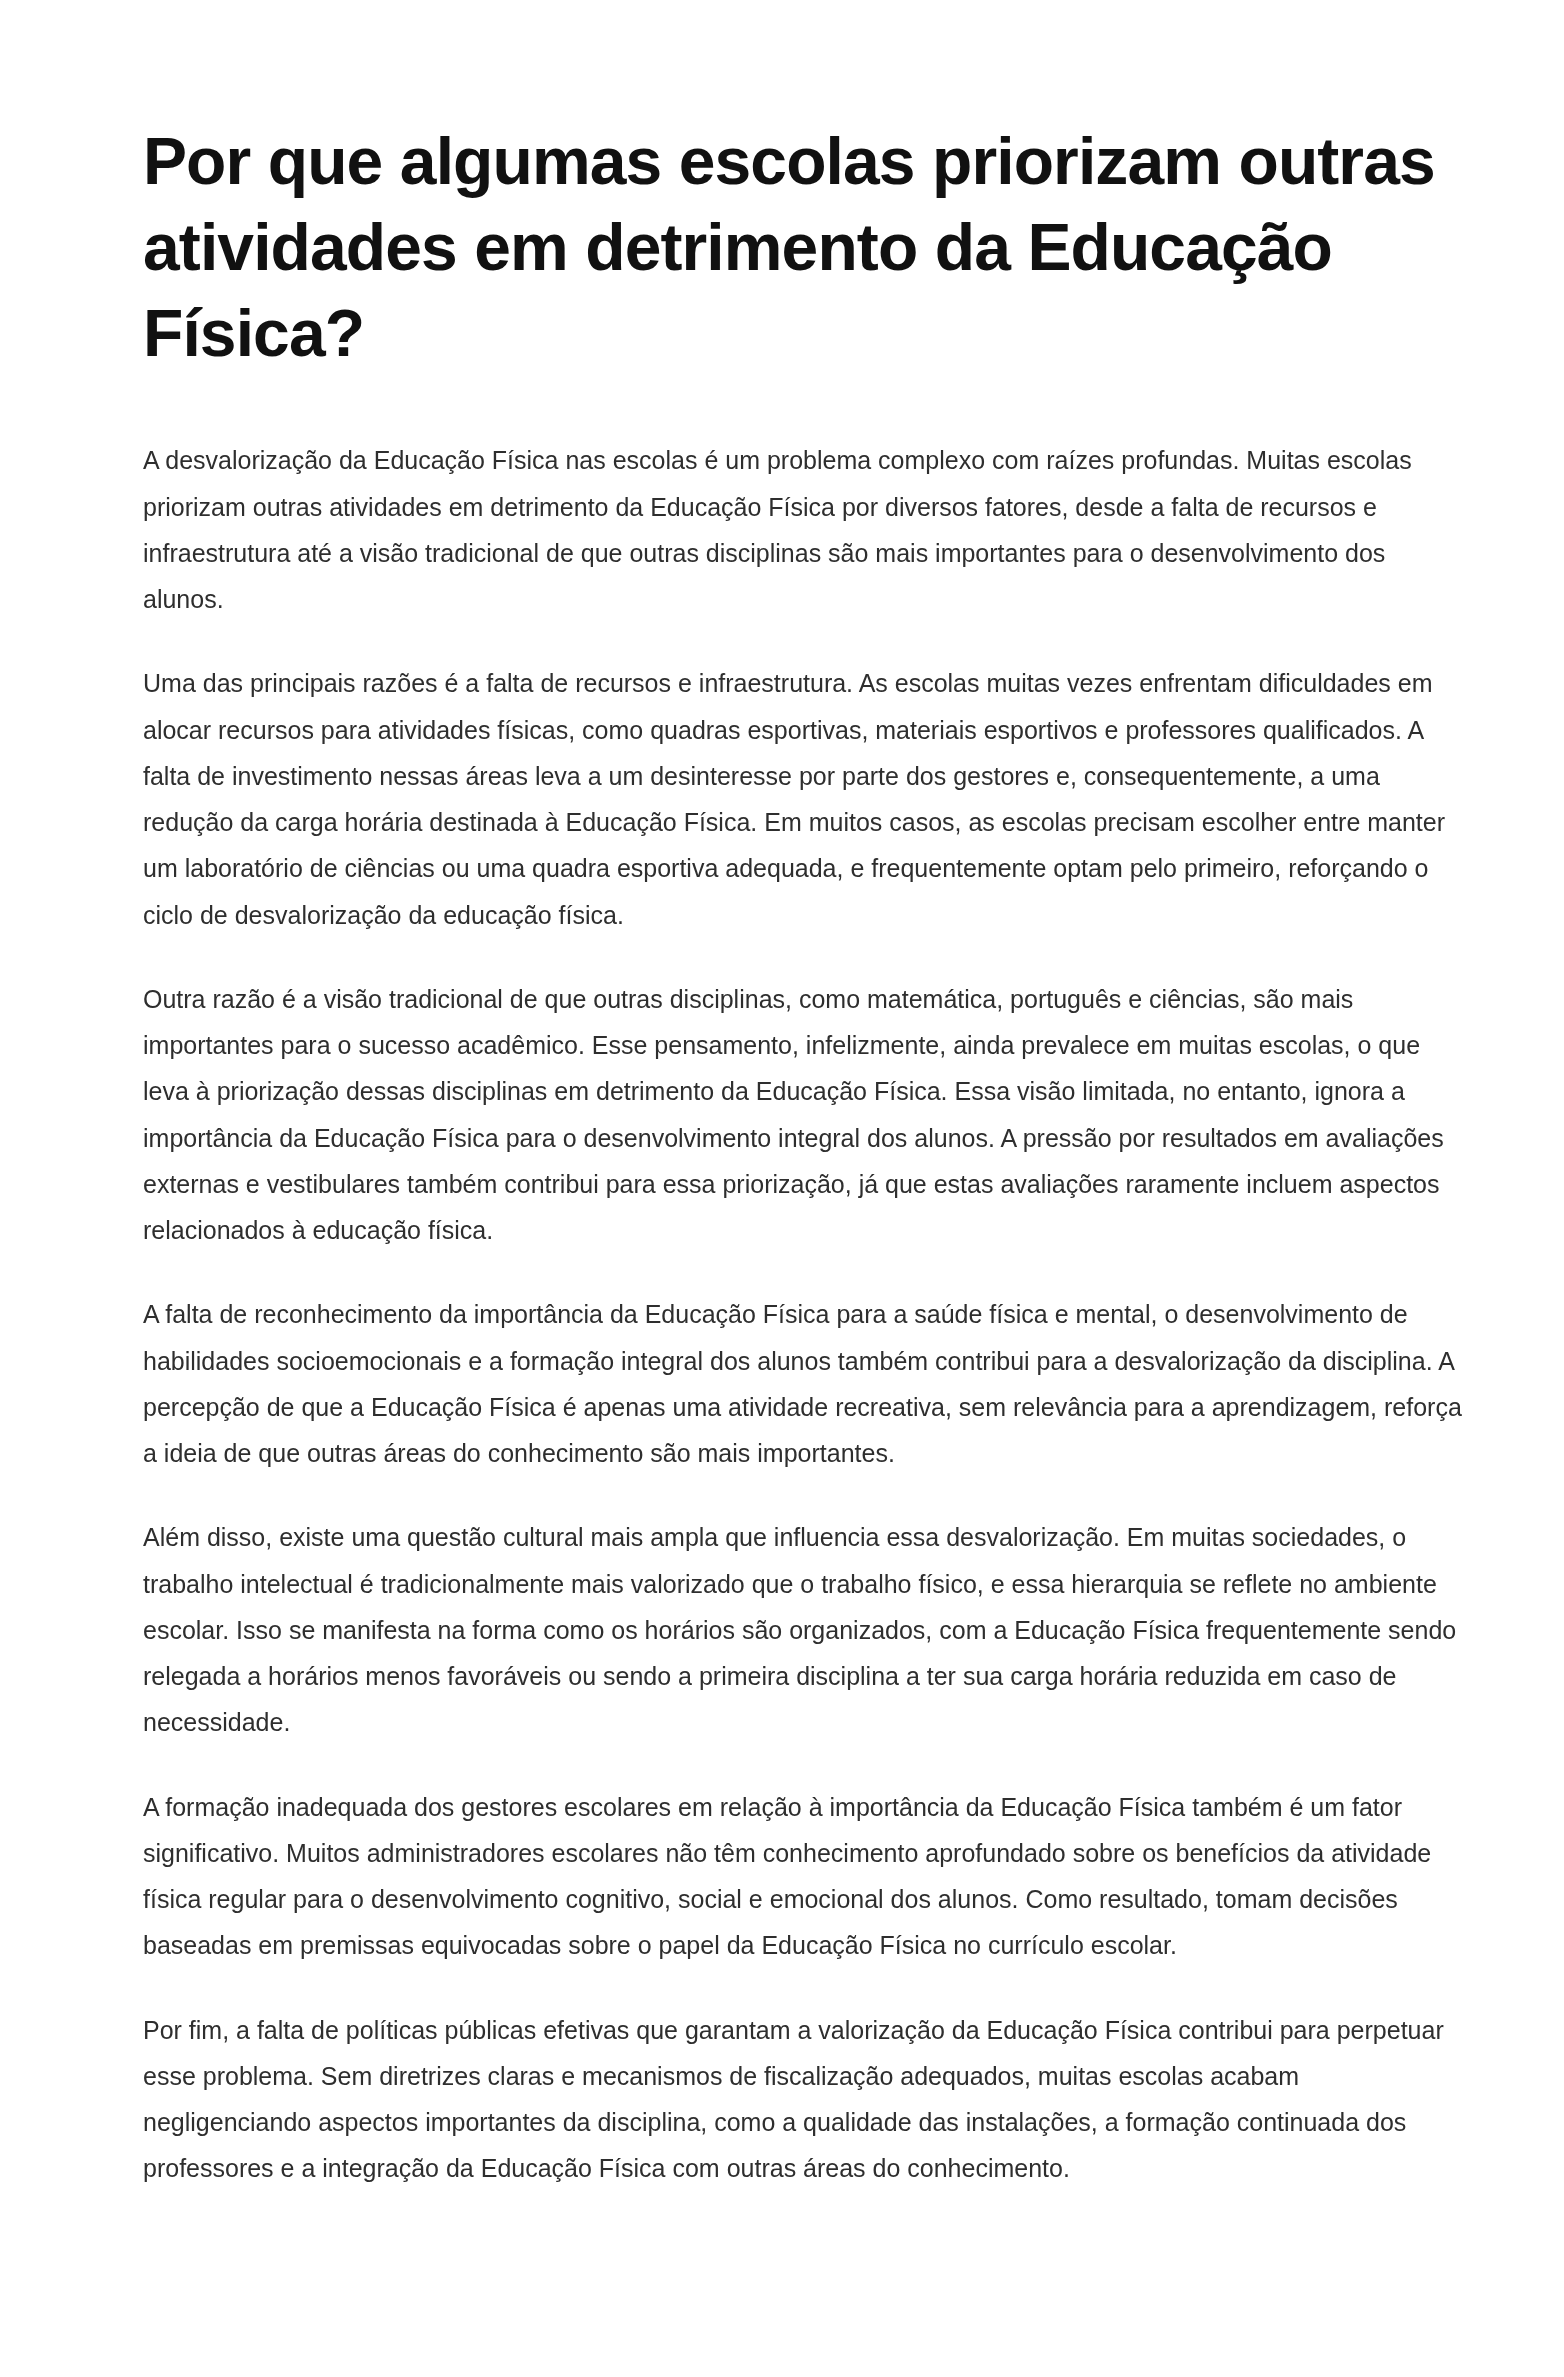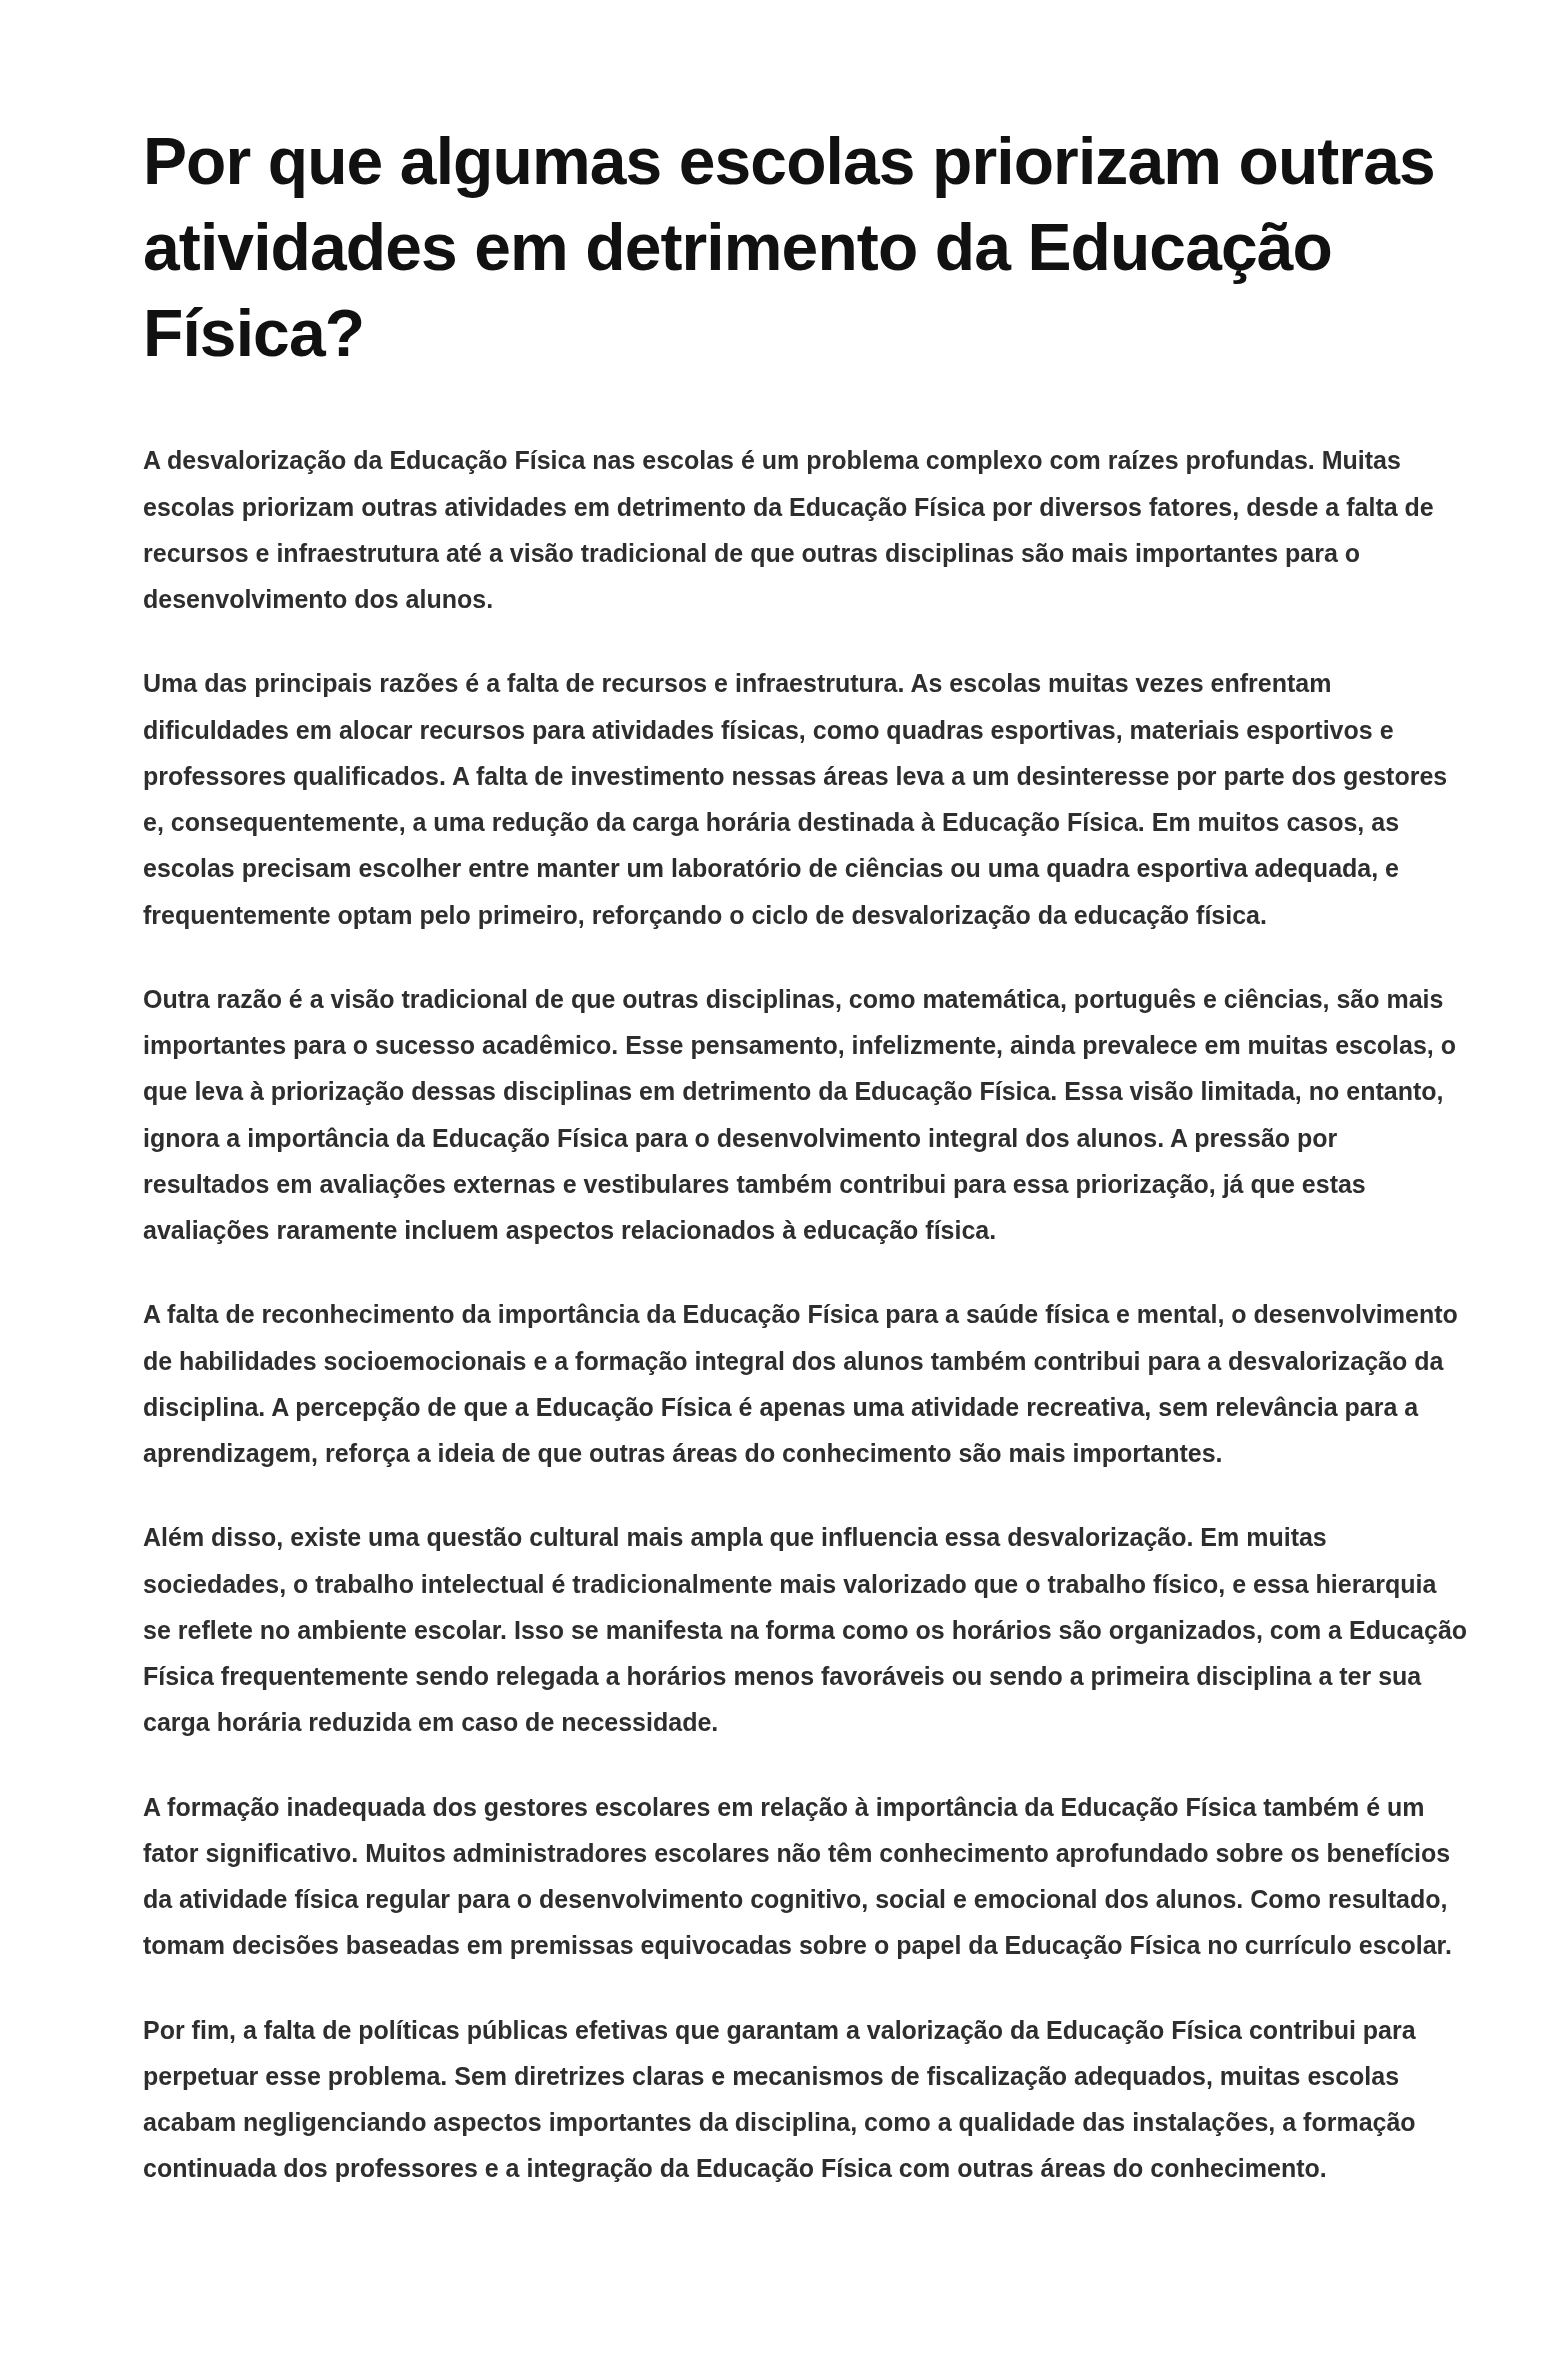--- a/index.html
+++ b/index.html
@@ -33,21 +33,21 @@
       color: #111111;
       letter-spacing: -0.9px;
       margin-bottom: 61px;
     }
 
     p.paragraph {
       font-size: 25px;
       line-height: 1.85;
       color: #2e2e2e;
       margin-bottom: 38px;
-      font-weight: 700;
+      font-weight: 400;
     }
 
     p.paragraph:last-child {
       margin-bottom: 0;
     }
   </style>
 </head>
 <body>
 
 <div class="page">

